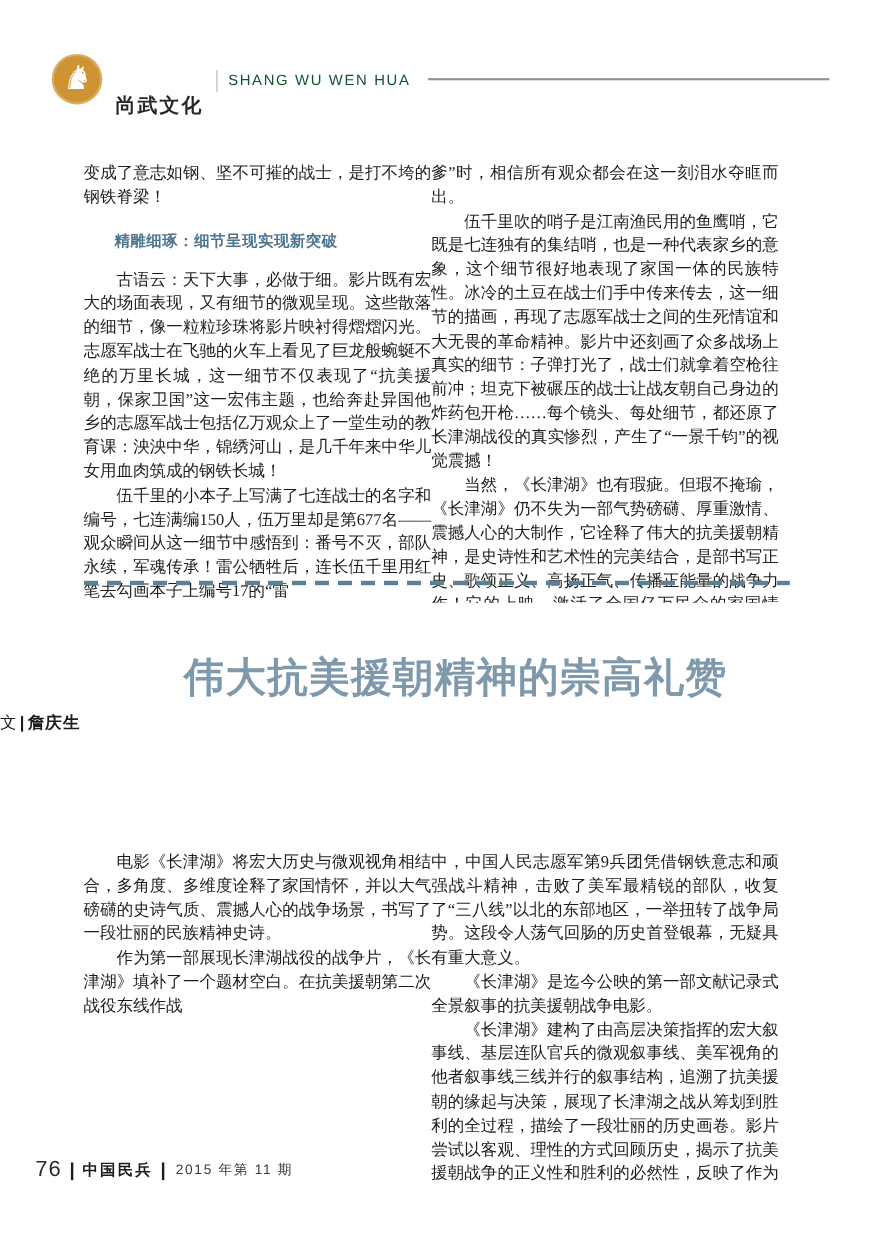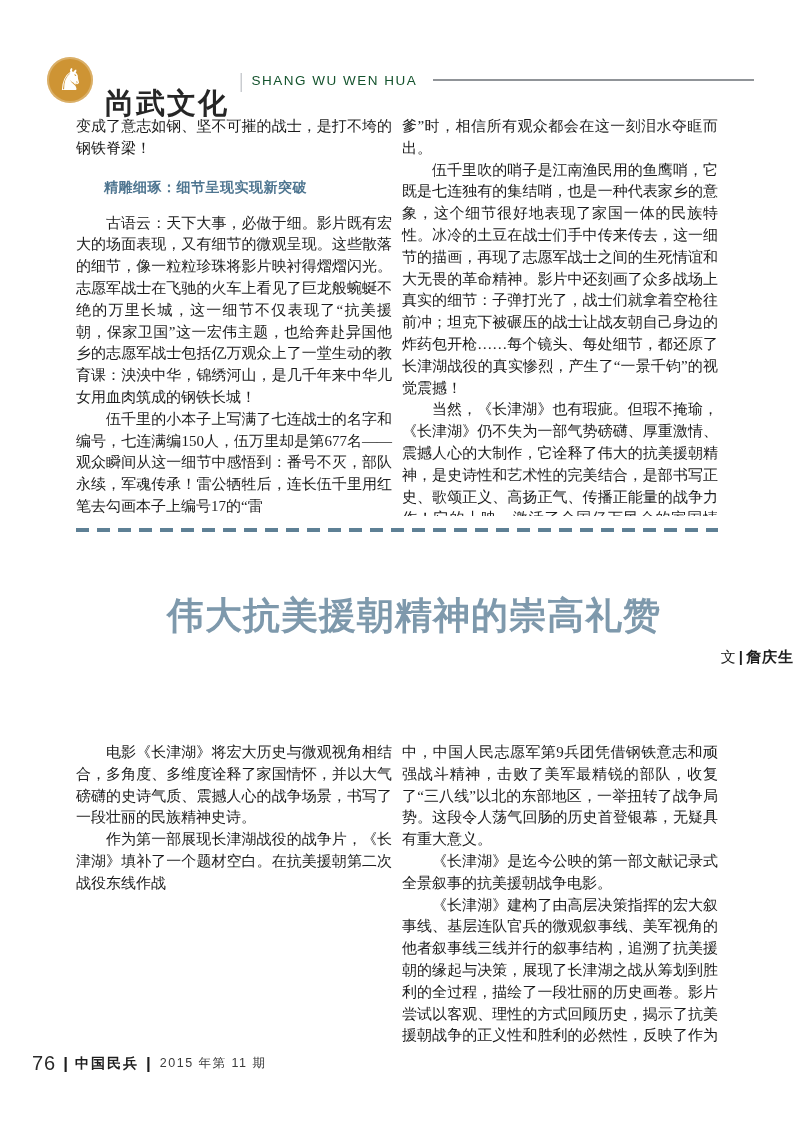--- a/index.html
+++ b/index.html
@@ -10,47 +10,47 @@
     color:#1c1c1c;
   }
   
   .header { position:absolute; top:36px; left:47px; right:40px; display:flex; align-items:center; }
   .logo {
     width:46px; height:46px; border-radius:50%; background:#CE9434;
     display:flex; align-items:center; justify-content:center; flex:0 0 auto;
     box-shadow: inset 0 0 0 2px rgba(255,255,255,0.25);
   }
   .logo .horse { color:#ffffff; font-size:30px; line-height:1; font-family:"DejaVu Sans",sans-serif; transform:scaleX(-1); }
-  .masthead-cn { font-family:"Liberation Sans",sans-serif; font-weight:bold; font-size:29px; color:#262626; margin-left:12px; letter-spacing:2px; white-space:nowrap;margin-top:48px; }
+  .masthead-cn { font-family:"Liberation Sans",sans-serif; font-weight:bold; font-size:18px; color:#262626; margin-left:12px; letter-spacing:2px; white-space:nowrap;margin-top:48px; }
   .masthead-sep { color:#b9bec2; font-size:22px; margin:0 8px 0 10px; font-weight:400; }
   .masthead-py { font-family:"Liberation Sans",sans-serif; font-size:13.5px; color:#14532d; letter-spacing:1.5px; white-space:nowrap; }
   .header-rule { flex:1 1 auto; height:2px; background:#909498; margin-left:16px; }
   
-  .cols { position:absolute; left:76px; width:642px; display:flex; gap:10px; overflow:hidden; }
+  .cols { position:absolute; left:76px; width:642px; display:flex; overflow:hidden;margin-top:32px; }
   .top-cols { top:116px; height:400px; }
   .bottom-cols { top:742px; height:302px; }
   .col { width:316px; flex:0 0 316px; }
   .col p { margin:0; font-size:15px; line-height:21.8px; text-align:justify; text-indent:2em; }
   .col p.cont { text-indent:0; }
   .subhead {
     font-family:"Liberation Sans",sans-serif; font-weight:bold; font-size:14px;
     color:#4E7590; margin:19px 0 16px 0; text-indent:2em; letter-spacing:0.5px;
   }
   
   .divider {
     position:absolute; top:528px; left:76px; width:642px; height:4px;
     background:repeating-linear-gradient(90deg,#5E8095 0 13px,transparent 13px 21px);
   }
   .article-title {
     position:absolute; top:574px; left:0; width:100%; margin:17px; text-align:center;
     font-family:"Liberation Sans",sans-serif; font-weight:bold; font-size:37px;
     color:#7E99AC; letter-spacing:1px;
   }
   .byline {
-    position:absolute; top:648px; left:0; width:100%; text-align:right;
+    position:absolute; top:648px; left:0; width:100%; text-align:left;
     font-size:15px; color:#1c1c1c;
   }
   .byline .prefix { font-family:"Liberation Serif",serif; }
   .byline .bsep { font-family:"Liberation Sans",sans-serif; font-weight:bold; margin:0 3px; }
   .byline .author { font-family:"Liberation Sans",sans-serif; font-weight:bold; letter-spacing:1px; }
   
   .footer {
     position:absolute; left:32px; top:1052px; display:flex; align-items:center;
     font-family:"Liberation Sans",sans-serif; color:#2a2a2a;
   }

